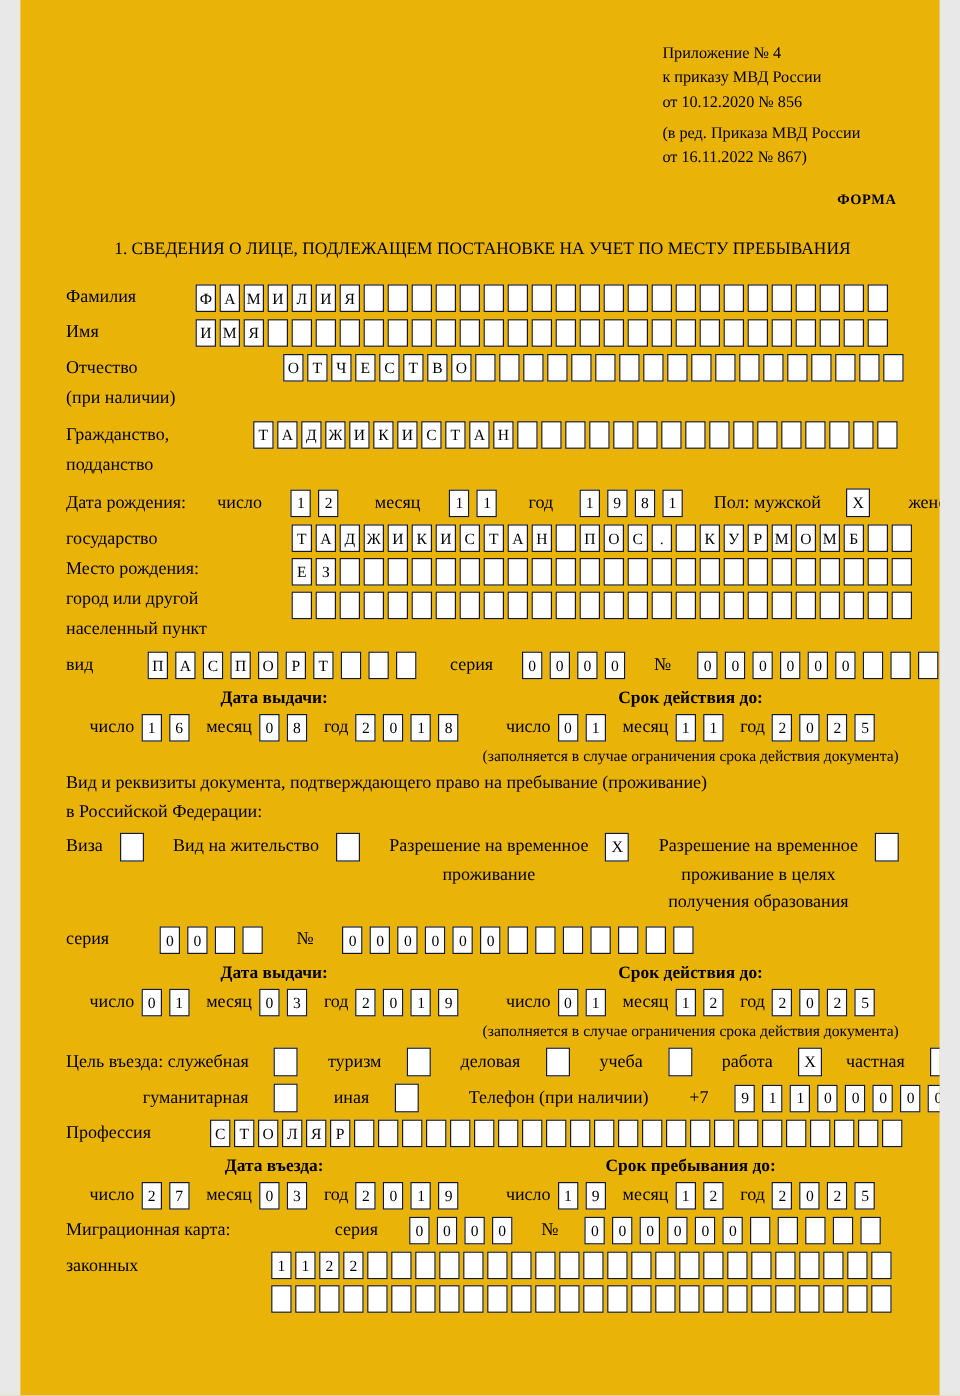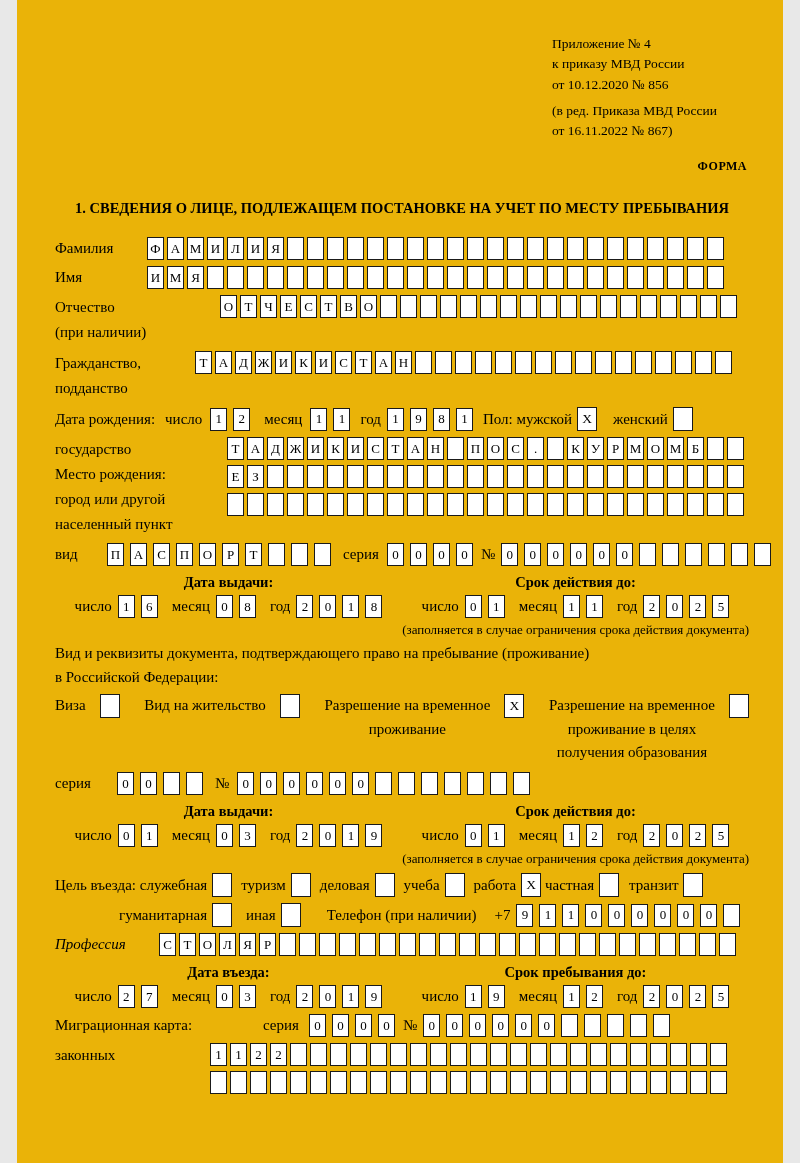--- a/index.html
+++ b/index.html
@@ -9,23 +9,23 @@
     font-family:"Liberation Serif","DejaVu Serif",serif;
     position:relative;overflow:hidden;
   }
   
   .hdr{width:225px;margin-left:497px;font-size:13.5px;line-height:1.5;}
   .hdr .h2{margin-top:6px;}
   .forma{font-weight:bold;text-align:right;font-size:12px;margin:18px 2px 8px 0;letter-spacing:.5px;}
   
   .title{text-align:center;font-weight:bold;font-size:15.5px;line-height:1.75;margin-top:4px;}
   .blank{display:inline-block;width:60px;border-bottom:2px solid #2a2a2a;height:13px;margin-left:12px;}
-  .sec{font-weight:bold;font-size:14.5px;text-align:center;margin:26px 0 20px 0;}
+  .sec{font-weight:normal;font-size:14.5px;text-align:center;margin:26px 0 20px 0;}
   
-  .line{display:flex;align-items:center;margin:6px 0;}
+  .line{display:flex;align-items:center;margin:6px 0;gap:16px;}
   .lbl{font-size:15px;white-space:pre;flex:none;}
   
   .boxes{display:inline-flex;gap:3px;flex:none;}
   .boxes.sp{gap:6px;}
   .box{
     width:15px;height:21px;border:1.6px solid #1a1a1a;background:#fff;
     display:inline-flex;align-items:center;justify-content:center;
     font-size:13px;flex:none;
   }
   .chk{width:18px;height:22px;margin-left:5px;font-size:13.5px;}
@@ -548,21 +548,21 @@
           <span class="box">0</span>
           <span class="box">0</span>
           <span class="box">0</span>
           <span class="box">0</span>
           <span class="box">0</span>
           <span class="box">0</span>
           <span class="box"></span>
         </span>
       </div>
       <div class="line">
-        <span class="lbl" style="width: 104px; font-style: italic;">Профессия</span>
+        <span class="lbl" style="width: 104px;">Профессия</span>
         <span class="boxes">
           <span class="box">С</span>
           <span class="box">Т</span>
           <span class="box">О</span>
           <span class="box">Л</span>
           <span class="box">Я</span>
           <span class="box">Р</span>
           <span class="box"></span>
           <span class="box"></span>
           <span class="box"></span>

